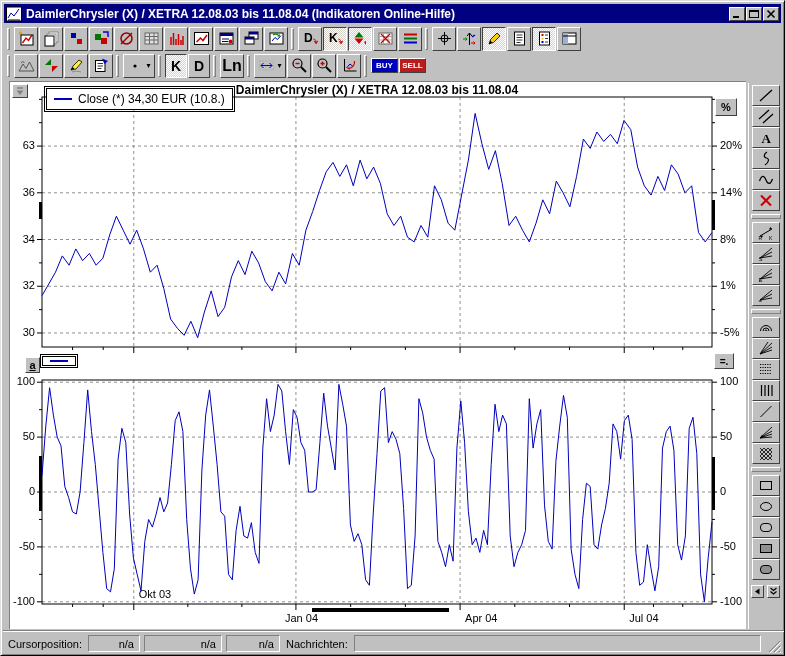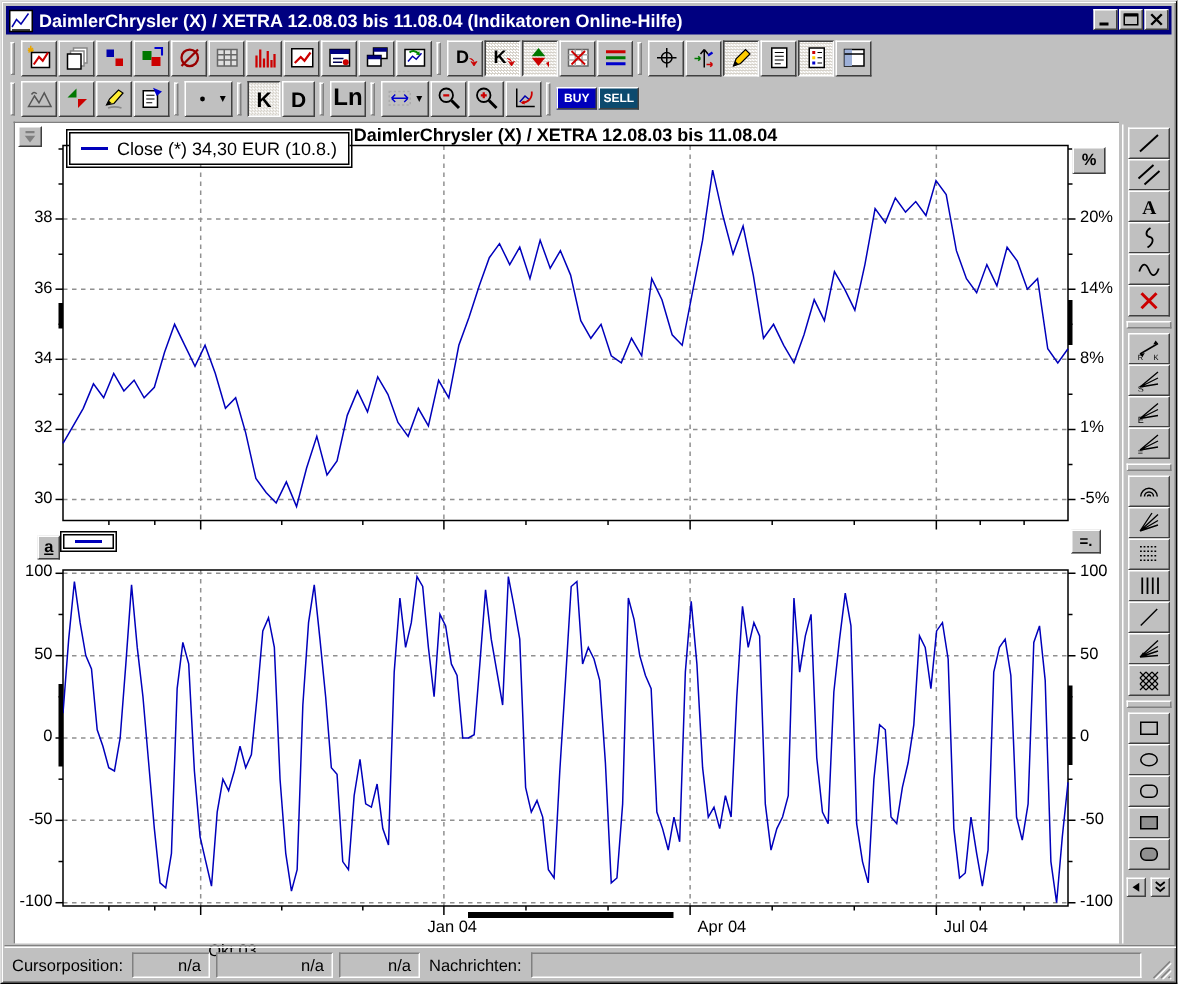--- a/index.html
+++ b/index.html
@@ -25,21 +25,21 @@
 .tbtn svg{width:17px;height:17px}
 .pressed{border-color:#404040 #fff #fff #404040;background-image:repeating-conic-gradient(#fff 0 25%,#d6d2ca 0 50%);background-size:2px 2px}
 .tlbl{font-weight:bold;font-size:12px;line-height:1}
 .st-big{width:22px}
 .st-big .tlbl{font-size:14px}
 .st-small-bold .tlbl{font-size:16px}
 .st-combo{width:32px;gap:2px}
 .caret{font-size:8px;line-height:1}
 .st-buy,.st-sell{width:27px;height:15px;margin-top:0}
 .st-buy{background:#0000bb}
-.st-sell{background:#0c4a6e}
+.st-sell{background:#b91c1c}
 .st-buy .tlbl,.st-sell .tlbl{color:#fff;font-size:8px;letter-spacing:0}
 .canvas{position:absolute;left:8px;top:80px;width:737px;height:548px;background:#fff;
  border-top:1px solid #808080;border-left:1px solid #808080}
 #chart-svg{position:absolute;left:0;top:0}
 #chart-labels{position:absolute;inset:0;pointer-events:none}
 .ylab{position:absolute;white-space:nowrap;font-size:11px;color:#000}
 .charttitle{position:absolute;left:32px;top:1px;width:670px;text-align:center;font-weight:bold;font-size:12px}
 .mini{position:absolute;background:#c0c0c0;border:1px solid;border-color:#fff #404040 #404040 #fff;
  display:flex;align-items:center;justify-content:center;font-family:"Liberation Sans",sans-serif;cursor:pointer}
 .collapse{left:2px;top:2px;width:16px;height:14px}
@@ -493,41 +493,41 @@
         <line x1="614.23" y1="522" x2="614.23" y2="528" stroke="#000"></line>
         <rect x="32" y="298" width="670" height="224" fill="none" stroke="#000"></rect>
         <polyline points="32.0,393.5 35.8,344.1 39.6,305.7 43.4,333.1 47.2,355.1 51.0,363.9 54.8,404.5 58.6,415.5 62.5,429.8 66.3,432.0 70.1,410.0 73.9,360.6 77.7,307.9 81.5,349.6 85.3,382.5 89.1,426.5 92.9,470.4 96.7,506.6 100.5,509.9 104.3,486.9 108.1,377.1 111.9,346.3 115.8,360.6 119.6,432.0 123.4,475.9 127.2,492.4 131.0,508.8 134.8,459.4 138.6,437.5 142.4,445.1 146.2,432.0 150.0,415.5 153.8,429.8 157.6,421.0 161.4,382.5 165.2,338.6 169.0,329.8 172.9,349.6 176.7,437.5 180.5,486.9 184.3,512.1 188.1,497.8 191.9,388.0 195.7,333.1 199.5,307.9 203.3,344.1 207.1,382.5 210.9,429.8 214.7,434.2 218.5,492.4 222.3,497.8 226.1,448.4 230.0,424.3 233.8,453.9 237.6,456.1 241.4,440.7 245.2,470.4 249.0,481.4 252.8,366.1 256.6,316.7 260.4,349.6 264.2,333.1 268.0,302.4 271.8,309.0 275.6,349.6 279.4,382.5 283.3,327.6 287.1,335.3 290.9,360.6 294.7,368.3 298.5,410.0 302.3,410.0 306.1,407.8 309.9,360.6 313.7,311.2 317.5,344.1 321.3,366.1 325.1,388.0 328.9,302.4 332.7,322.2 336.5,344.1 340.4,442.9 344.2,459.4 348.0,451.7 351.8,462.7 355.6,497.8 359.4,503.3 363.2,432.0 367.0,371.6 370.8,309.0 374.6,305.7 378.4,360.6 382.2,349.6 386.0,357.3 389.8,371.6 393.6,426.5 397.5,506.6 401.3,503.3 405.1,453.9 408.9,316.7 412.7,330.9 416.5,355.1 420.3,368.3 424.1,377.1 427.9,459.4 431.7,470.4 435.5,484.7 439.3,462.7 443.1,479.2 446.9,366.1 450.8,318.9 454.6,360.6 458.4,429.8 462.2,462.7 466.0,456.1 469.8,470.4 473.6,448.4 477.4,462.7 481.2,382.5 485.0,322.2 488.8,349.6 492.6,333.1 496.4,341.9 500.2,453.9 504.0,484.7 507.9,470.4 511.7,462.7 515.5,448.4 519.3,316.7 523.1,366.1 526.9,341.9 530.7,327.6 534.5,423.2 538.3,459.4 542.1,467.1 545.9,379.3 549.7,344.1 553.5,313.4 557.3,335.3 561.1,467.1 565.0,492.4 568.8,506.6 572.6,437.5 576.4,401.2 580.2,404.5 584.0,462.7 587.8,467.1 591.6,442.9 595.4,426.5 599.2,401.2 603.0,341.9 606.8,349.6 610.6,377.1 614.4,338.6 618.3,333.1 622.1,357.3 625.9,470.4 629.7,503.3 633.5,500.0 637.3,462.7 641.1,486.9 644.9,508.8 648.7,484.7 652.5,366.1 656.3,349.6 660.1,344.1 663.9,368.3 667.7,462.7 671.5,478.1 675.4,453.9 679.2,346.3 683.0,335.3 686.8,371.6 690.6,492.4 694.4,519.8 698.2,475.9 702.0,439.6" fill="none" stroke="#0000bb" stroke-width="1"></polyline>
         <rect x="29" y="120" width="3" height="17" fill="#000"></rect>
         <rect x="702" y="118" width="3" height="30" fill="#000"></rect>
         <rect x="29" y="374" width="3" height="55" fill="#000"></rect>
         <rect x="702" y="375" width="3" height="53" fill="#000"></rect>
         <rect x="302" y="526" width="137" height="4" fill="#000"></rect>
       </svg>
     <div id="chart-labels">
-        <span class="ylab" style="right: 711px; text-align: right; top: 57.0654px;">38</span>
+        <span class="ylab" style="right: 711px; text-align: right; top: 57.0654px;">63</span>
         <span class="ylab" style="left: 710px; top: 57.0654px;">20%</span>
         <span class="ylab" style="right: 711px; text-align: right; top: 103.794px;">36</span>
         <span class="ylab" style="left: 710px; top: 103.794px;">14%</span>
         <span class="ylab" style="right: 711px; text-align: right; top: 150.523px;">34</span>
         <span class="ylab" style="left: 710px; top: 150.523px;">8%</span>
         <span class="ylab" style="right: 711px; text-align: center; top: 197.252px;">32</span>
         <span class="ylab" style="left: 710px; top: 197.252px;">1%</span>
         <span class="ylab" style="right: 711px; text-align: right; top: 243.981px;">30</span>
         <span class="ylab" style="left: 710px; top: 243.981px;">-5%</span>
         <span class="ylab" style="right: 711px; text-align: right; top: 293.196px;">100</span>
         <span class="ylab" style="left: 710px; top: 293.196px;">100</span>
         <span class="ylab" style="right: 711px; text-align: right; top: 348.098px;">50</span>
         <span class="ylab" style="left: 710px; top: 348.098px;">50</span>
         <span class="ylab" style="right: 711px; text-align: right; top: 403px;">0</span>
         <span class="ylab" style="left: 710px; top: 403px;">0</span>
         <span class="ylab" style="right: 711px; text-align: right; top: 457.902px;">-50</span>
         <span class="ylab" style="left: 710px; top: 457.902px;">-50</span>
         <span class="ylab" style="right: 711px; text-align: right; top: 512.804px;">-100</span>
         <span class="ylab" style="left: 710px; top: 512.804px;">-100</span>
-        <span class="ylab" style="left: 128.79px; top: 546px;">Okt 03</span>
+        <span class="ylab" style="left: 128.79px; top: 506px;">Okt 03</span>
         <span class="ylab" style="left: 275px; top: 530px;">Jan 04</span>
         <span class="ylab" style="left: 455.08px; top: 530px;">Apr 04</span>
         <span class="ylab" style="left: 619.23px; top: 530px;">Jul 04</span>
       </div>
     <div class="charttitle">DaimlerChrysler (X) / XETRA 12.08.03 bis 11.08.04</div>
 
     <div class="mini collapse">
         <svg viewBox="0 0 14 12">
           <path d="M4 3h6" stroke="#808080" stroke-width="1.5"></path>
           <path d="M3.5 5.5h7L7 10z" fill="#808080"></path>

